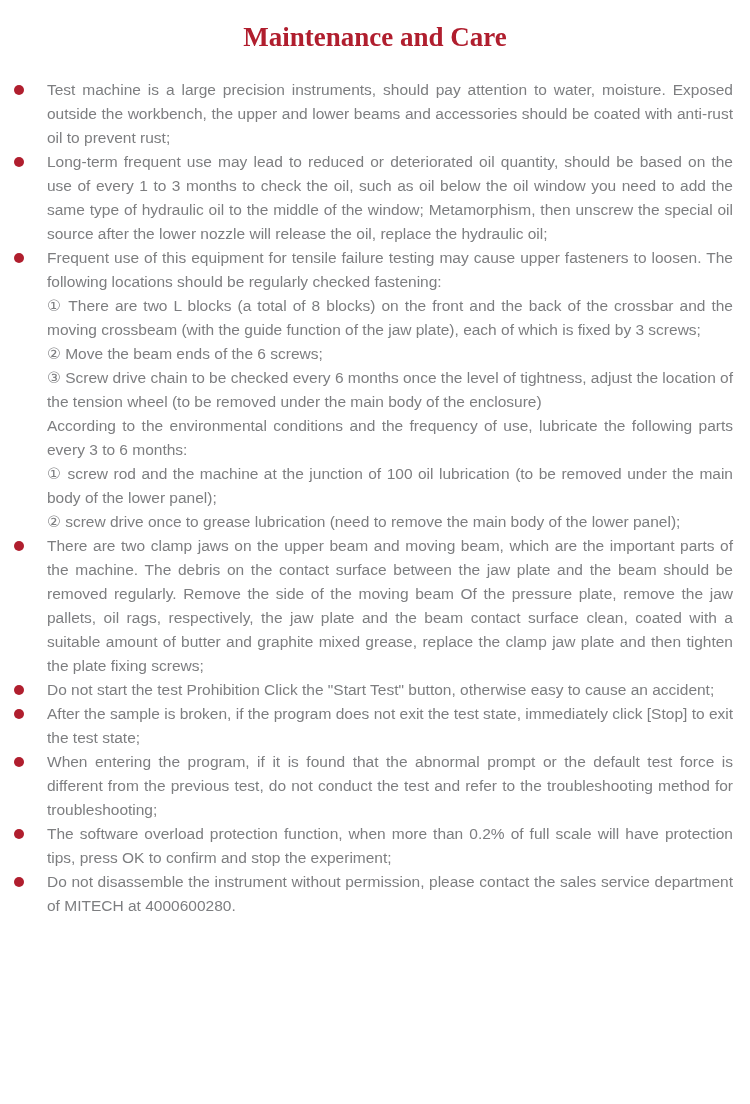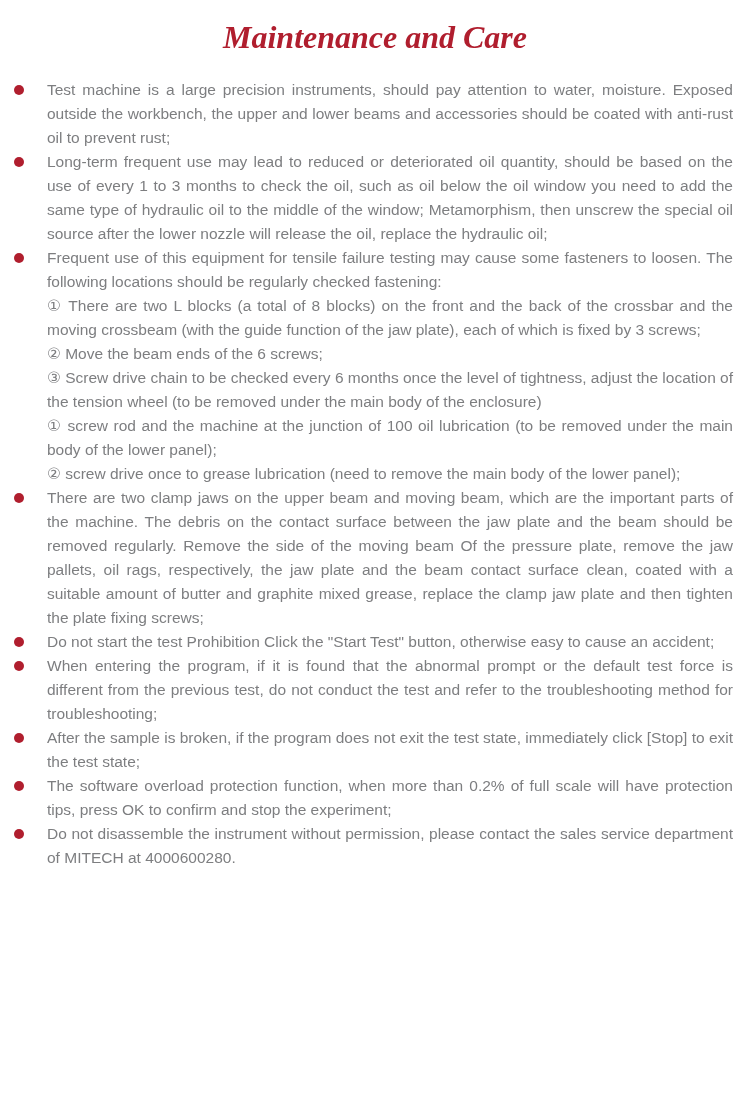--- a/index.html
+++ b/index.html
@@ -14,25 +14,24 @@
     background: var(--page-bg, #ffffff);
     font-family: "Liberation Sans", "DejaVu Sans", sans-serif;
     box-sizing: border-box;
     overflow: hidden;
   }
   .page-title {
     margin: 22px 0 0 0;
     text-align: center;
     font-family: "Liberation Serif", "DejaVu Serif", serif;
     font-weight: bold;
-    font-size: 32px;
+    font-size: 27px;
     line-height: 30px;
     color: var(--title-color, #b01e2e);
     letter-spacing: 0px;
-    font-style: italic;
   }
   .list {
     list-style: none;
     margin: 26px 0 0 0;
     padding: 0;
   }
   .list-item {
     position: relative;
     padding-left: 47px;
     padding-right: 17px;
@@ -71,50 +70,51 @@
       </li>
       <li class="list-item">
         <span class="bullet"></span>
         <div class="item-text">
           <p>Long-term frequent use may lead to reduced or deteriorated oil quantity, should be based on the use of every 1 to 3 months to check the oil, such as oil below the oil window you need to add the same type of hydraulic oil to the middle of the window; Metamorphism, then unscrew the special oil source after the lower nozzle will release the oil, replace the hydraulic oil;</p>
         </div>
       </li>
       <li class="list-item">
         <span class="bullet"></span>
         <div class="item-text">
-          <p>Frequent use of this equipment for tensile failure testing may cause some fasteners to loosen. The following locations should be regularly checked fastening:</p>
+          <p>Frequent use of this equipment for tensile failure testing may cause upper fasteners to loosen. The following locations should be regularly checked fastening:</p>
           <p>① There are two L blocks (a total of 8 blocks) on the front and the back of the crossbar and the moving crossbeam (with the guide function of the jaw plate), each of which is fixed by 3 screws;</p>
           <p>② Move the beam ends of the 6 screws;</p>
           <p>③ Screw drive chain to be checked every 6 months once the level of tightness, adjust the location of the tension wheel (to be removed under the main body of the enclosure)</p>
+          <p>According to the environmental conditions and the frequency of use, lubricate the following parts every 3 to 6 months:</p>
           <p>① screw rod and the machine at the junction of 100 oil lubrication (to be removed under the main body of the lower panel);</p>
           <p>② screw drive once to grease lubrication (need to remove the main body of the lower panel);</p>
         </div>
       </li>
       <li class="list-item">
         <span class="bullet"></span>
         <div class="item-text">
           <p>There are two clamp jaws on the upper beam and moving beam, which are the important parts of the machine. The debris on the contact surface between the jaw plate and the beam should be removed regularly. Remove the side of the moving beam Of the pressure plate, remove the jaw pallets, oil rags, respectively, the jaw plate and the beam contact surface clean, coated with a suitable amount of butter and graphite mixed grease, replace the clamp jaw plate and then tighten the plate fixing screws;</p>
         </div>
       </li>
       <li class="list-item">
         <span class="bullet"></span>
         <div class="item-text">
           <p>Do not start the test Prohibition Click the "Start Test" button, otherwise easy to cause an accident;</p>
         </div>
       </li>
       <li class="list-item">
         <span class="bullet"></span>
         <div class="item-text">
-          <p>When entering the program, if it is found that the abnormal prompt or the default test force is different from the previous test, do not conduct the test and refer to the troubleshooting method for troubleshooting;</p>
+          <p>After the sample is broken, if the program does not exit the test state, immediately click [Stop] to exit the test state;</p>
         </div>
       </li>
       <li class="list-item">
         <span class="bullet"></span>
         <div class="item-text">
-          <p>After the sample is broken, if the program does not exit the test state, immediately click [Stop] to exit the test state;</p>
+          <p>When entering the program, if it is found that the abnormal prompt or the default test force is different from the previous test, do not conduct the test and refer to the troubleshooting method for troubleshooting;</p>
         </div>
       </li>
       <li class="list-item">
         <span class="bullet"></span>
         <div class="item-text">
           <p>The software overload protection function, when more than 0.2% of full scale will have protection tips, press OK to confirm and stop the experiment;</p>
         </div>
       </li>
       <li class="list-item">
         <span class="bullet"></span>

